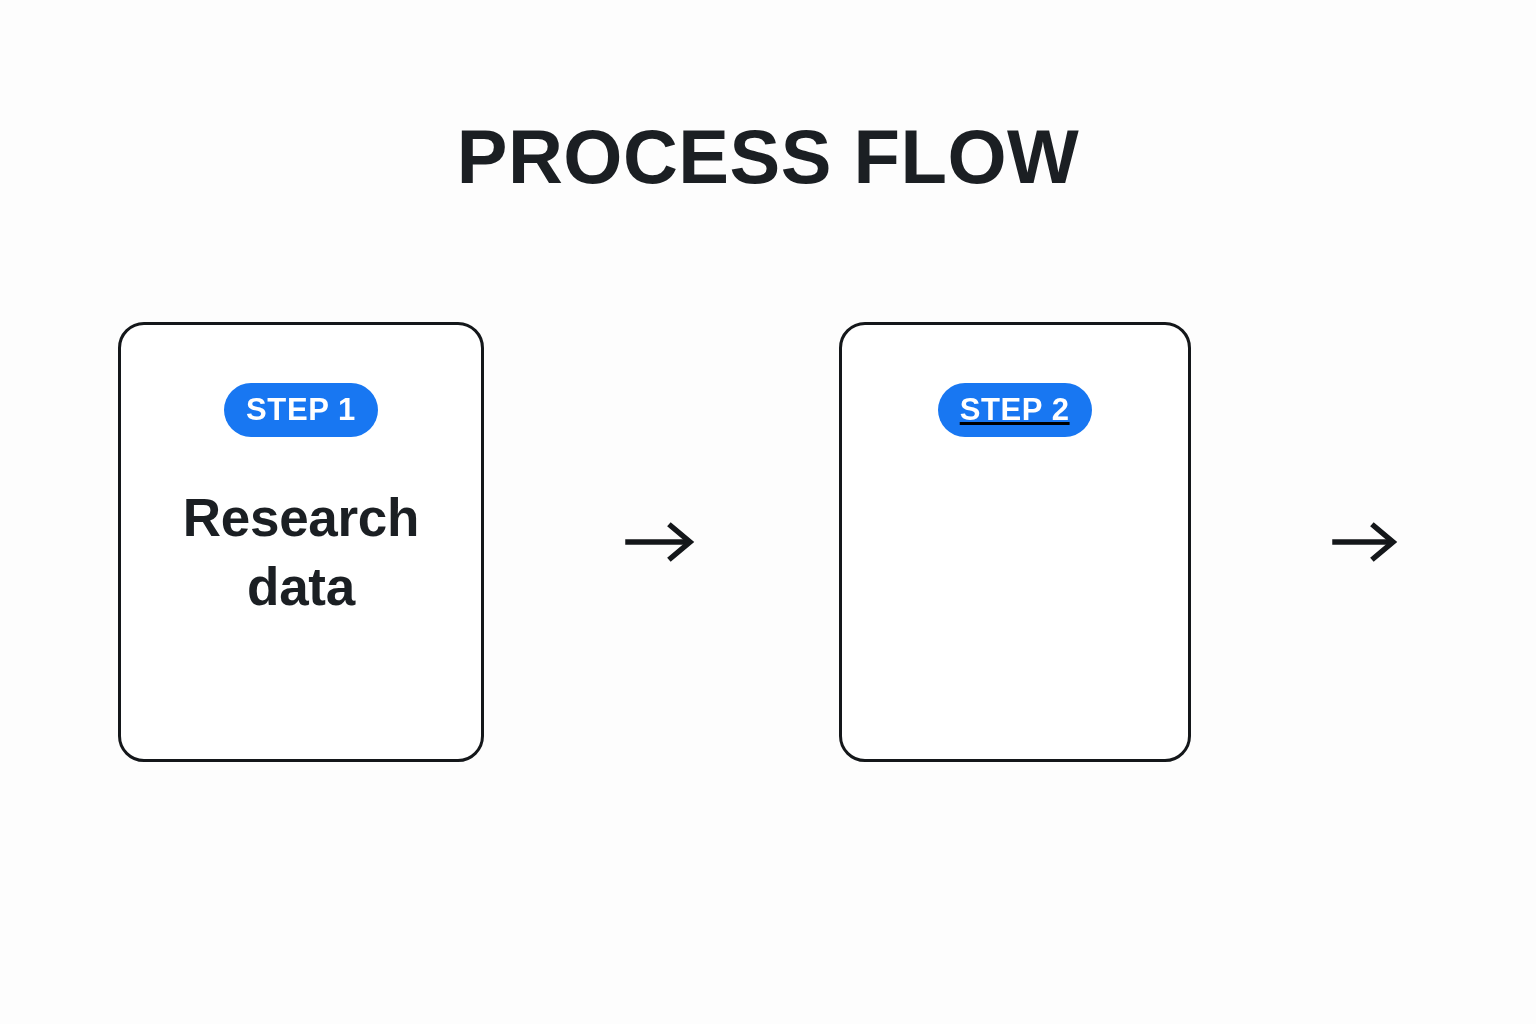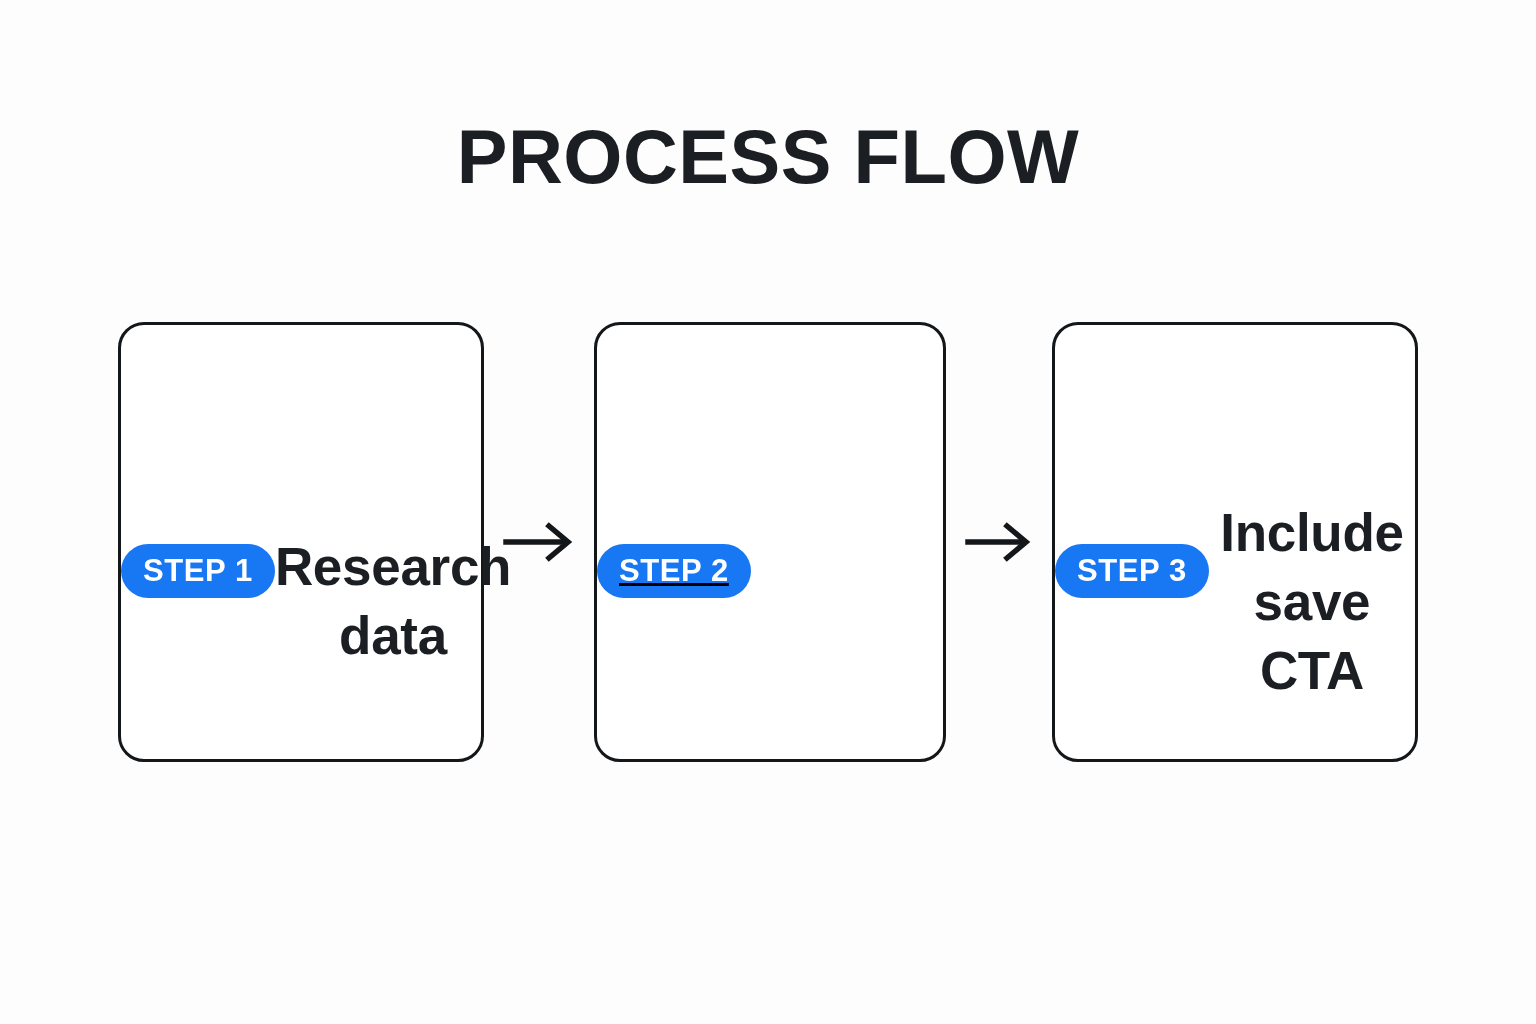--- a/index.html
+++ b/index.html
@@ -51,21 +51,21 @@
   }
 
   .step-card {
     box-sizing: border-box;
     width: 366px;
     height: 440px;
     background: #ffffff;
     border: 3.5px solid #14171a;
     border-radius: 26px;
     display: flex;
-    flex-direction: row;
+    flex-direction: column;
     align-items: center;
     padding-top: 58px;
   }
 
   .step-card.card-mid {
     width: 352px;
     text-decoration: underline;
   }
 
   .step-badge {
@@ -75,21 +75,21 @@
     font-size: 31px;
     line-height: 31px;
     font-weight: 700;
     letter-spacing: 0.6px;
     padding: 11px 22px 12px 22px;
     border-radius: 999px;
     white-space: nowrap;
   }
 
   .step-text {
-    margin-top: 60px;
+    margin-top: 46px;
     width: 100%;
     text-align: center;
     font-size: 53px;
     line-height: 69px;
     font-weight: 700;
     color: #1b1f23;
     letter-spacing: -0.3px;
     white-space: pre-line;
   }
 
@@ -150,20 +150,15 @@
 
     <div class="arrow-connector arrow-2">
       <span>
         <svg width="66" height="40" viewBox="0 0 66 40" aria-hidden="true">
           <line x1="2" y1="20" x2="56" y2="20"></line>
           <path d="M 41 4 L 60 20 L 41 36"></path>
         </svg>
       </span>
     </div>
 
-    <div class="step-card card-3">
-      <div class="step-badge">STEP 3</div>
-      <div class="step-text">Include
-save CTA</div>
-    </div>
 
   </div>
 </div>
 
 </body></html>

